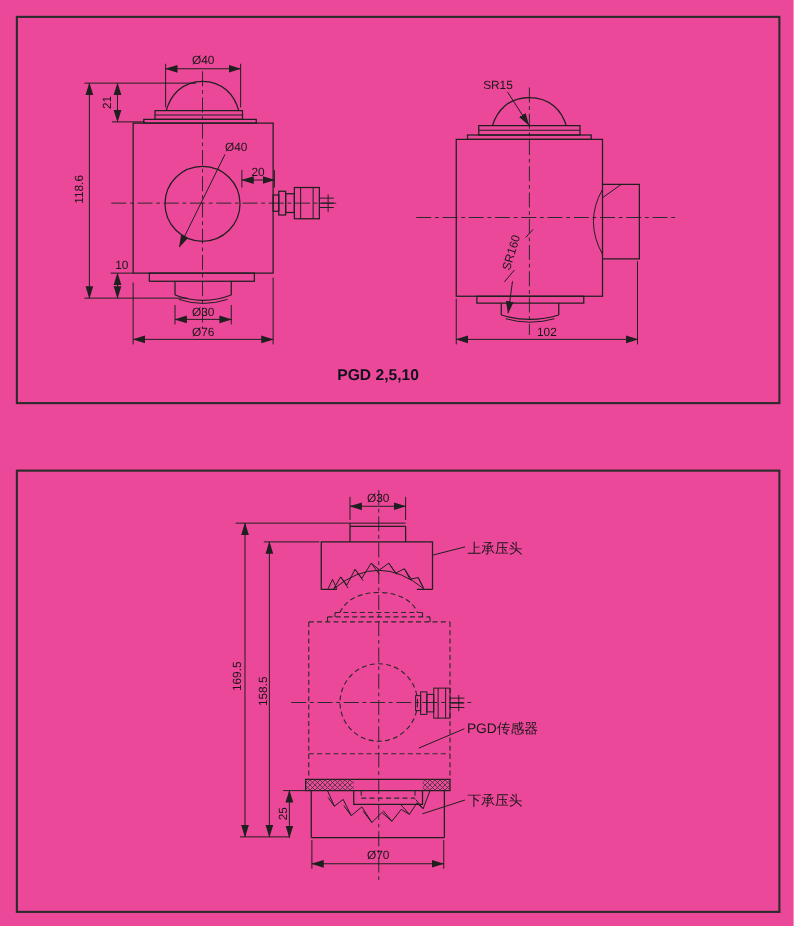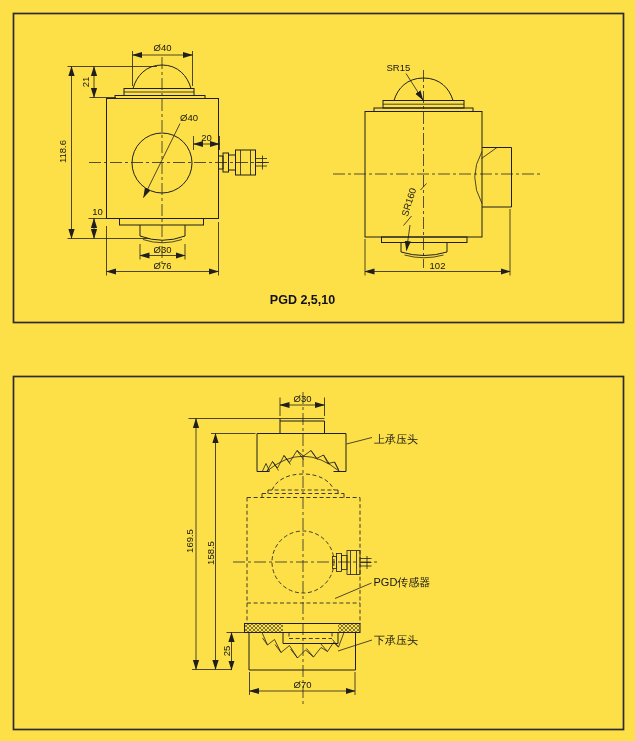--- a/index.html
+++ b/index.html
@@ -1,16 +1,16 @@
 <!DOCTYPE html>
 <html><head>
 <meta charset="utf-8">
 <style>
   html,body{margin:0;padding:0;background:#ffffff;}
-  .page{position:relative;width:635px;height:741px;background:#fde047;overflow:hidden;
+  .page{position:relative;width:635px;height:741px;background:#ec4899;overflow:hidden;
         font-family:"Liberation Sans", sans-serif;}
   svg{position:absolute;left:0;top:0;}
   .s   {stroke:#1f1f1f;stroke-width:1;fill:none;}
   .s8  {stroke:#1f1f1f;stroke-width:0.8;fill:none;}
   .cl  {stroke:#2a2a2a;stroke-width:0.8;fill:none;stroke-dasharray:12 3 3 3;}
   .hd  {stroke:#2a2a2a;stroke-width:0.9;fill:none;stroke-dasharray:4 2.6;}
   .brd {stroke:#2b2b2b;stroke-width:1.7;fill:none;}
   text.d  {font:9.5px "Liberation Sans", sans-serif;fill:#161616;}
   text.cjk{font:11px "Liberation Sans", sans-serif;fill:#161616;}
   text.cap{font:bold 12.5px "Liberation Sans", sans-serif;fill:#10101c;}

